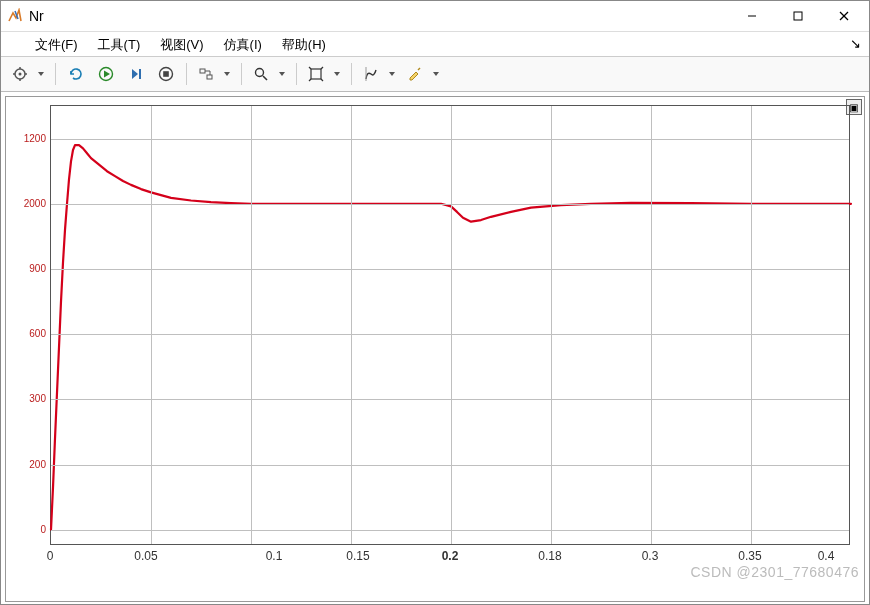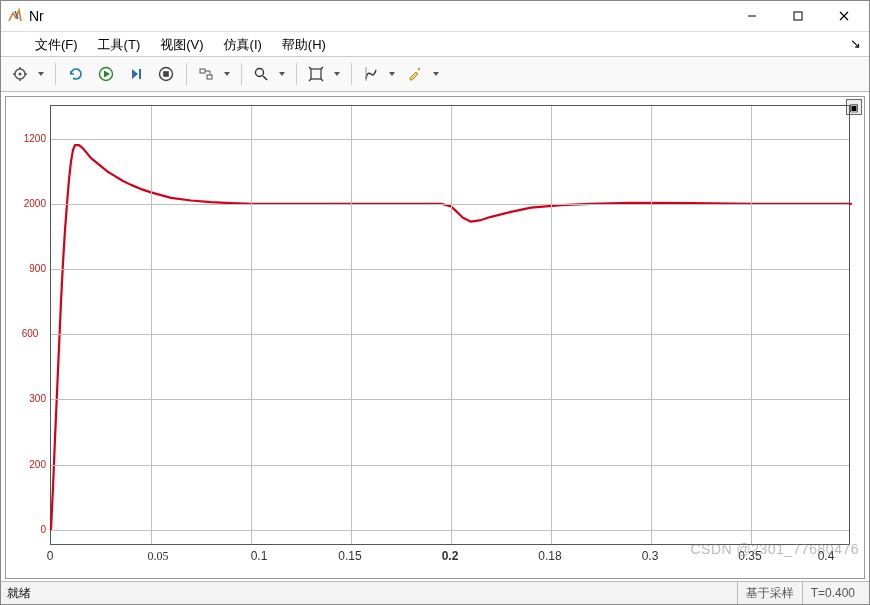--- a/index.html
+++ b/index.html
@@ -297,39 +297,33 @@
           <div class="gridline-h" style="top: 423.704px;"></div>
           <div class="gridline-h" style="top: 358.519px;"></div>
           <div class="gridline-h" style="top: 293.333px;"></div>
           <div class="gridline-h" style="top: 228.148px;"></div>
           <div class="gridline-h" style="top: 162.963px;"></div>
           <div class="gridline-h" style="top: 97.7778px;"></div>
           <div class="gridline-h" style="top: 32.5926px;"></div>
         </div>
       <div id="ticks"></div>
     <div class="xtick" style="left: 44px;">0</div>
-        <div class="xtick" style="left: 152px; font-family: Liberation Serif, serif;">0.05</div>
-        <div class="xtick" style="left: 229px; padding-left: 48px;">0.1</div>
-        <div class="xtick" style="left: 344px;">0.15</div>
+        <div class="xtick" style="left: 140px;">0.05</div>
+        <div class="xtick" style="left: 244px; padding-left: 48px;">0.1</div>
+        <div class="xtick" style="left: 352px;">0.15</div>
         <div class="xtick" style="left: 444px; font-weight: bold;">0.2</div>
         <div class="xtick" style="left: 544px;">0.18</div>
         <div class="xtick" style="left: 644px;">0.3</div>
         <div class="xtick" style="left: 744px;">0.35</div>
         <div class="xtick" style="left: 820px;">0.4</div>
         <div class="ytick" style="top: 431.704px;">0</div>
         <div class="ytick" style="top: 366.519px;">200</div>
         <div class="ytick" style="top: 301.333px;">300</div>
-        <div class="ytick" style="top: 236.148px; text-align: center;">600</div>
+        <div class="ytick" style="top: 236.148px;">600</div>
         <div class="ytick" style="top: 170.963px;">900</div>
         <div class="ytick" style="top: 105.778px;">2000</div>
         <div class="ytick" style="top: 40.5926px;">1200</div>
       </div>
     <div class="watermark">CSDN @2301_77680476</div>
   </div>
 
-  <div class="statusbar">
-    <span>就绪</span>
-    <span class="spacer"></span>
-    <span class="cell">基于采样</span>
-    <span class="cell">T=0.400</span>
-  </div>
 
 </div>
 
 </body></html>

